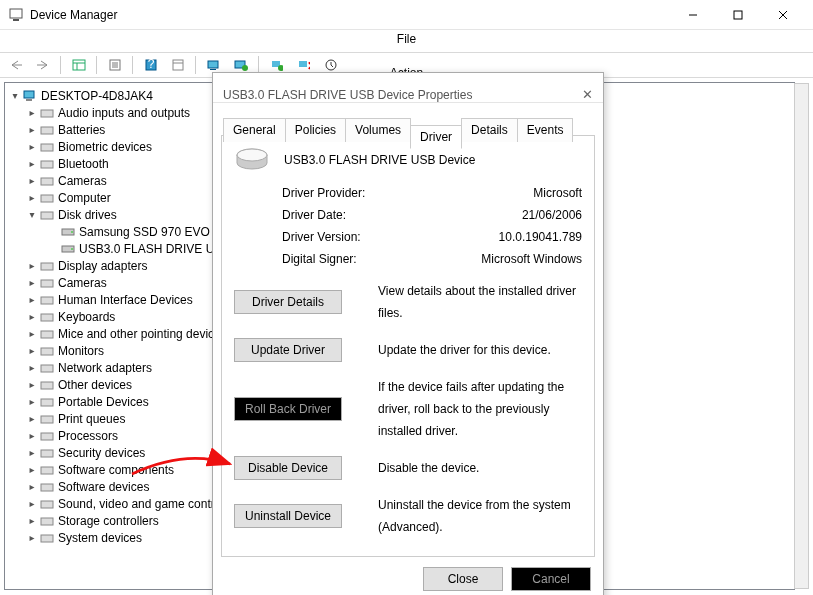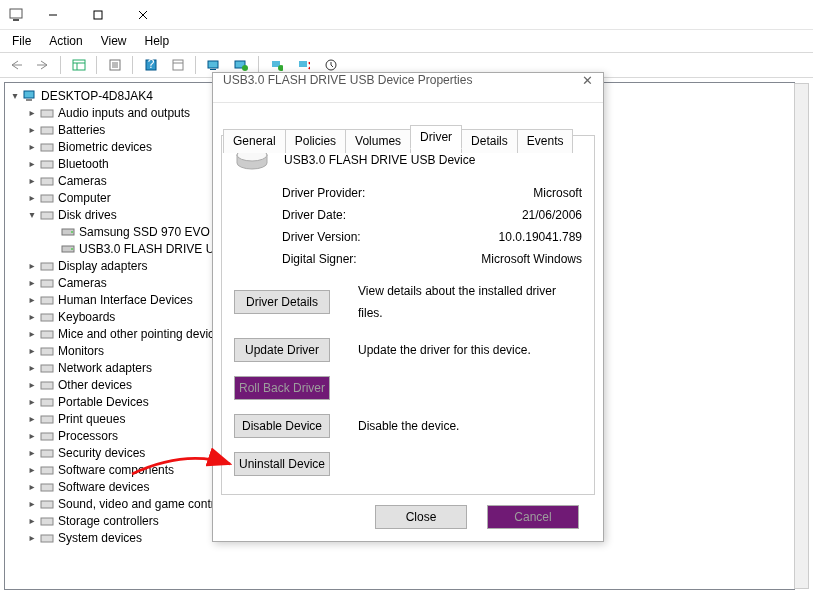--- a/index.html
+++ b/index.html
@@ -2,64 +2,65 @@
 <html><head>
 <meta charset="utf-8">
 <style>
 * { box-sizing: border-box; font-family: "Segoe UI", Tahoma, sans-serif; font-size: 12px; }
 body { margin: 0; background: #fff; width: 813px; height: 595px; position: relative; overflow: hidden; }
 .titlebar { height: 30px; display: flex; align-items: center; padding: 0 8px; border-bottom: 1px solid #e5e5e5; }
 .titlebar .app-icon { width: 16px; height: 16px; margin-right: 6px; }
 .titlebar .title { flex: 1; }
 .win-ctrls { display: flex; }
 .win-ctrls div { width: 45px; height: 29px; display: flex; align-items: center; justify-content: center; }
-.menubar { height: 22px; display: flex; align-items: center; padding: 0 4px; gap: 2px; }
+.menubar { height: 22px; display: flex; align-items: center; padding: 0 4px; gap: 16px; flex-direction: column; }
 .menubar span { padding: 2px 8px; }
 .toolbar { height: 26px; border-top: 1px solid #d9d9d9; border-bottom: 1px solid #d9d9d9; display: flex; align-items: center; padding: 0 4px; gap: 4px; }
 .tb-btn { width: 23px; height: 22px; border: 1px solid transparent; display: flex; align-items: center; justify-content: center; color: #333; }
 .tb-sep { width: 1px; height: 18px; background: #ccc; margin: 0 2px; }
 .content { position: relative; height: 516px; }
 .tree { position: absolute; left: 4px; top: 4px; right: 18px; bottom: 4px; border: 1px solid #828790; padding: 4px 4px; overflow: hidden; background: #fff; }
 .scrollbar-v { position: absolute; right: 4px; top: 5px; width: 15px; bottom: 5px; background: #f0f0f0; border: 1px solid #ccc; }
 .tree-row { display: flex; align-items: center; height: 17px; white-space: nowrap; }
 .tree-row .caret { width: 12px; text-align: center; color: #555; font-size: 10px; }
 .tree-row .ticon { width: 16px; height: 16px; margin: 0 3px 0 1px; display: inline-flex; align-items: center; justify-content: center; }
 .lvl0 { padding-left: 0; }
 .lvl1 { padding-left: 17px; }
 .lvl2 { padding-left: 50px; }
 .dialog { position: absolute; left: 212px; top: 72px; width: 392px; background: #fff; border: 1px solid #aaa; box-shadow: 2px 2px 8px rgba(0,0,0,.2); z-index: 5; }
-.dlg-title { height: 30px; display: flex; align-items: flex-start; padding: 0 10px; font-size: 12px; color: #555; border-bottom: 1px solid #e5e5e5; }
+.dlg-title { height: 30px; display: flex; align-items: flex-end; padding: 0 10px; font-size: 12px; color: #555; border-bottom: 1px solid #e5e5e5; }
 .dlg-title .close { margin-left: auto; font-size: 13px; color: #666; }
 .tabs { display: flex; margin: 8px 8px 0 8px; padding-left: 2px;}
 .tab { padding: 4px 9px; border: 1px solid #ccc; border-bottom: none; background: #fff; margin-right: -1px; position: relative; top: 14px; }
-.tab.inactive { top: 18px; background: #fcfcfc; }
+.tab.inactive { top: 7px; background: #fcfcfc; }
 .tab.active { z-index: 2; border-bottom: 1px solid #fff; }
 .tab-body { border: 1px solid #ccc; margin: 0 8px 0 8px; padding: 12px 12px 18px 12px; }
 .device-head { display: flex; align-items: center; margin-bottom: 14px; }
 .drive-icon { width: 32px; height: 24px; margin-right: 16px; margin-left: 2px; }
 .kv { display: flex; margin: 0 0 8px 48px; justify-content: space-between; }
 .kv .k { width: 100px; }
 .section { display: flex; align-items: center; margin: 14px 0 0 0; }
-.dlg-btn { width: 96px; height: 24px; border: 1px solid #adadad; background: #e1e1e1; display: flex; align-items: center; justify-content: center; margin-right: 28px; }
-.dlg-btn.disabled { color: #9d9d9d; background: #701a75; }
+.dlg-btn { width: 108px; height: 24px; border: 1px solid #adadad; background: #e1e1e1; display: flex; align-items: center; justify-content: center; margin-right: 36px; }
+.dlg-btn.disabled { color: #9d9d9d; background: #000000; }
 .section .desc { flex: 1; line-height: 22px; }
 .dlg-footer { display: flex; justify-content: flex-end; padding: 10px 12px 12px 0; gap: 8px; }
-.dlg-footer .dlg-btn { width: 92px; margin-right: 12px; }
+.dlg-footer .dlg-btn { width: 80px; margin-right: 0; }
 .arrow { position: absolute; left: 130px; top: 444px; z-index: 10; pointer-events:none; }
 </style>
 </head>
 <body>
 
 <div class="titlebar">
   <span class="app-icon">
     <svg viewBox="0 0 16 16">
         <rect x="2" y="2" width="12" height="9" fill="none" stroke="#555"></rect>
         <rect x="5" y="12" width="6" height="2" fill="#555"></rect>
       </svg>
   </span>
+  <span class="title">Device Manager</span>
   <div class="win-ctrls">
     <div>
         <svg width="10" height="10">
           <line x1="1" y1="5" x2="9" y2="5" stroke="#000"></line>
         </svg>
       </div>
     <div>
         <svg width="10" height="10">
           <rect x="1" y="1" width="8" height="8" fill="none" stroke="#000"></rect>
         </svg>
@@ -453,27 +454,29 @@
     <div class="section">
         <div class="dlg-btn">Driver Details</div>
         <div class="desc">View details about the installed driver files.</div>
       </div>
     <div class="section">
         <div class="dlg-btn">Update Driver</div>
         <div class="desc">Update the driver for this device.</div>
       </div>
     <div class="section">
         <div class="dlg-btn disabled">Roll Back Driver</div>
+        <div class="desc">If the device fails after updating the driver, roll back to the previously installed driver.</div>
       </div>
     <div class="section">
         <div class="dlg-btn">Disable Device</div>
         <div class="desc">Disable the device.</div>
       </div>
     <div class="section">
         <div class="dlg-btn">Uninstall Device</div>
+        <div class="desc">Uninstall the device from the system (Advanced).</div>
       </div>
   </div>
   <div class="dlg-footer">
     <div class="dlg-btn">Close</div>
     <div class="dlg-btn disabled">Cancel</div>
   </div>
 </div>
 
 <svg class="arrow" width="110" height="40">
   <defs>

